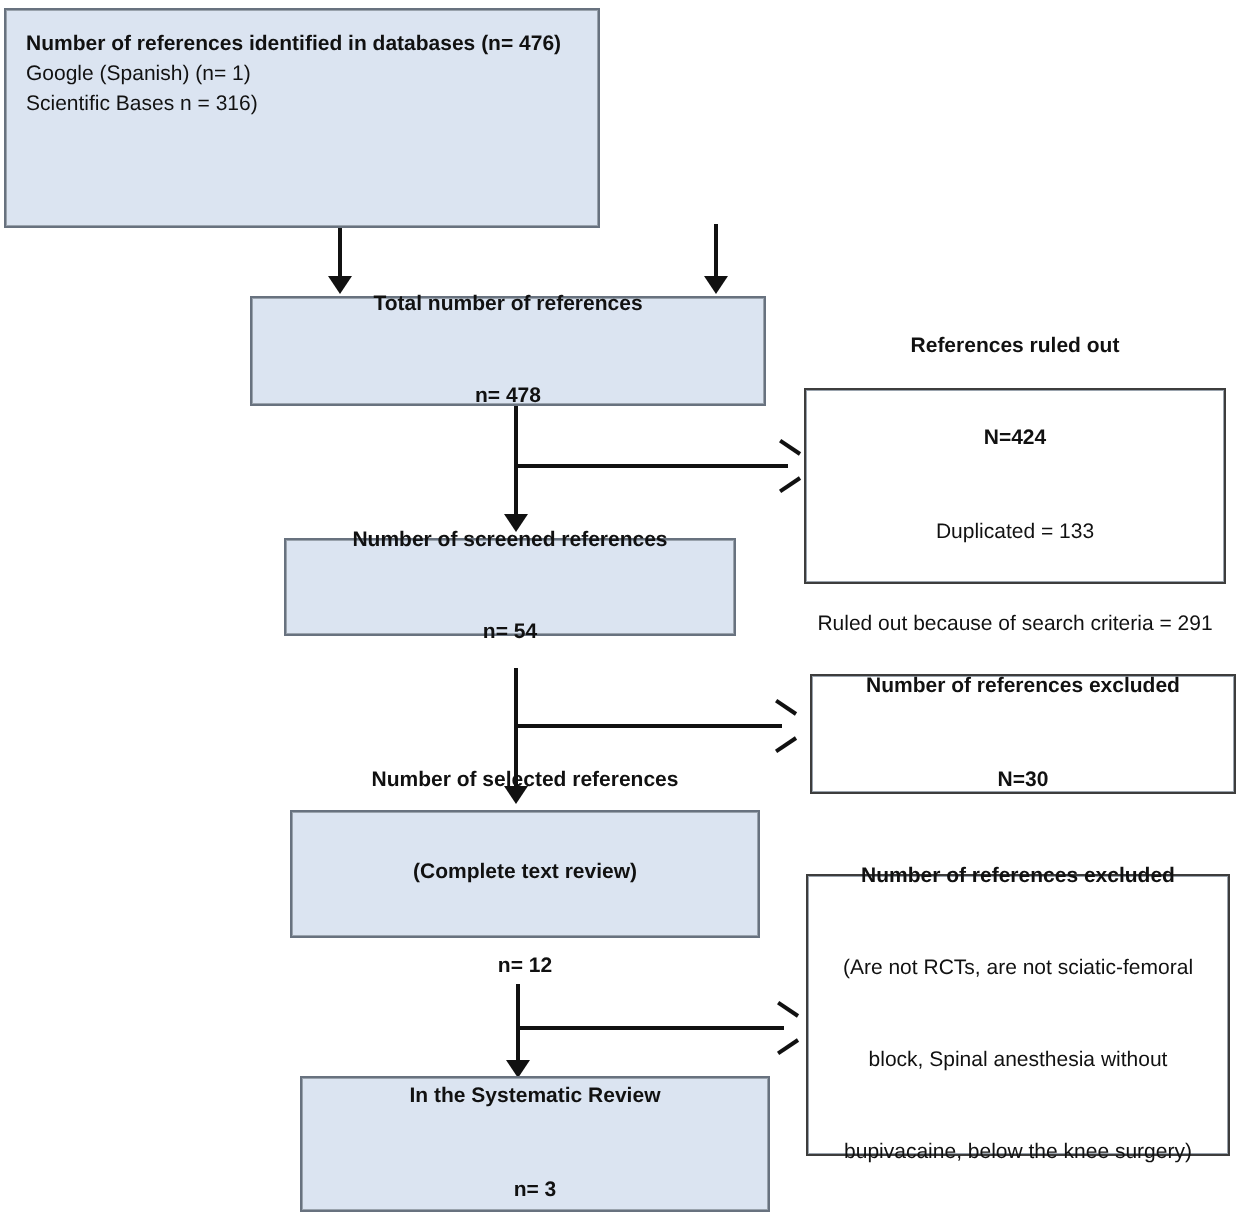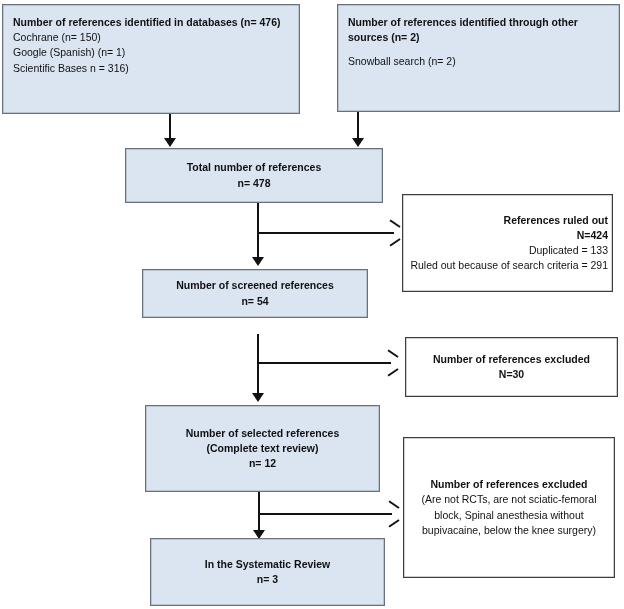--- a/index.html
+++ b/index.html
@@ -37,20 +37,21 @@
   .box.white {
     background: #ffffff;
     border: 1px solid #3d3d3d;
   }
 
   
   .box.vcenter {
     display: flex;
     flex-direction: column;
     justify-content: center;
+    gap: 31px;
   }
   .box.center-text { text-align: center; }
   .box.left-text   { text-align: left; }
 
   .line-b { font-weight: bold; }
   .line-n { font-weight: normal; }
   .spacer { height: 9px; }
 
   
   .vline {
@@ -98,50 +99,43 @@
     transform-origin: right center;
   }
 </style>
 </head>
 <body>
 
 <div id="canvas">
 
   <div class="box blue left-text" style="left:2px; top:4px; width:298px; height:110px; padding:10px 8px 8px 10px;">
     <div class="line-b">Number of references identified in databases (n= 476)</div>
-    <div class="line-n">Cochrane (n= 150)</div>
     <div class="line-n">Google (Spanish) (n= 1)</div>
     <div class="line-n">Scientific Bases n =  316)</div>
   </div>
 
-  <div class="box blue left-text" style="left:337px; top:4px; width:283px; height:108px; padding:10px 8px 8px 10px;">
-    <div class="line-b">Number of references identified through other</div>
-    <div class="line-b">sources (n= 2)</div>
-    <div class="spacer"></div>
-    <div class="line-n">Snowball search (n= 2)</div>
-  </div>
 
   <div class="vline" style="left:169px; top:114px; height:26px;"></div>
   <div class="arrow-down" style="left:164px; top:138px;"></div>
 
   <div class="vline" style="left:357px; top:112px; height:28px;"></div>
   <div class="arrow-down" style="left:352px; top:138px;"></div>
 
   <div class="box blue center-text vcenter" style="left:125px; top:148px; width:258px; height:55px;">
     <div class="line-b">Total number of references</div>
     <div class="line-b">n= 478</div>
   </div>
 
   <div class="vline" style="left:257px; top:203px; height:57px;"></div>
   <div class="arrow-down" style="left:252px; top:257px;"></div>
 
   <div class="hline" style="left:257px; top:232px; width:137px;"></div>
   <div class="arrow-right-open" style="left:388px; top:225px;"></div>
 
-  <div class="box white center-text vcenter" style="left:402px; top:194px; width:211px; height:98px; padding:6px 4px;text-align:right;">
+  <div class="box white center-text vcenter" style="left:402px; top:194px; width:211px; height:98px; padding:6px 4px;">
     <div class="line-b">References ruled out</div>
     <div class="line-b">N=424</div>
     <div class="line-n">Duplicated = 133</div>
     <div class="line-n">Ruled out because of search criteria = 291</div>
   </div>
 
   <div class="box blue center-text vcenter" style="left:142px; top:269px; width:226px; height:49px;">
     <div class="line-b">Number of screened references</div>
     <div class="line-b">n= 54</div>
   </div>
@@ -150,21 +144,21 @@
   <div class="arrow-down" style="left:252px; top:393px;"></div>
 
   <div class="hline" style="left:257px; top:362px; width:134px;"></div>
   <div class="arrow-right-open" style="left:386px; top:355px;"></div>
 
   <div class="box white center-text vcenter" style="left:405px; top:337px; width:213px; height:60px;">
     <div class="line-b">Number of references excluded</div>
     <div class="line-b">N=30</div>
   </div>
 
-  <div class="box blue center-text vcenter" style="left:145px; top:405px; width:235px; height:87px;">
+  <div class="box blue center-text vcenter" style="left:145px; top:405px; width:235px; height:64px;">
     <div class="line-b">Number of selected references</div>
     <div class="line-b">(Complete text review)</div>
     <div class="line-b">n= 12</div>
   </div>
 
   <div class="vline" style="left:258px; top:492px; height:45px;"></div>
   <div class="arrow-down" style="left:253px; top:530px;"></div>
 
   <div class="hline" style="left:258px; top:513px; width:134px;"></div>
   <div class="arrow-right-open" style="left:387px; top:506px;"></div>

